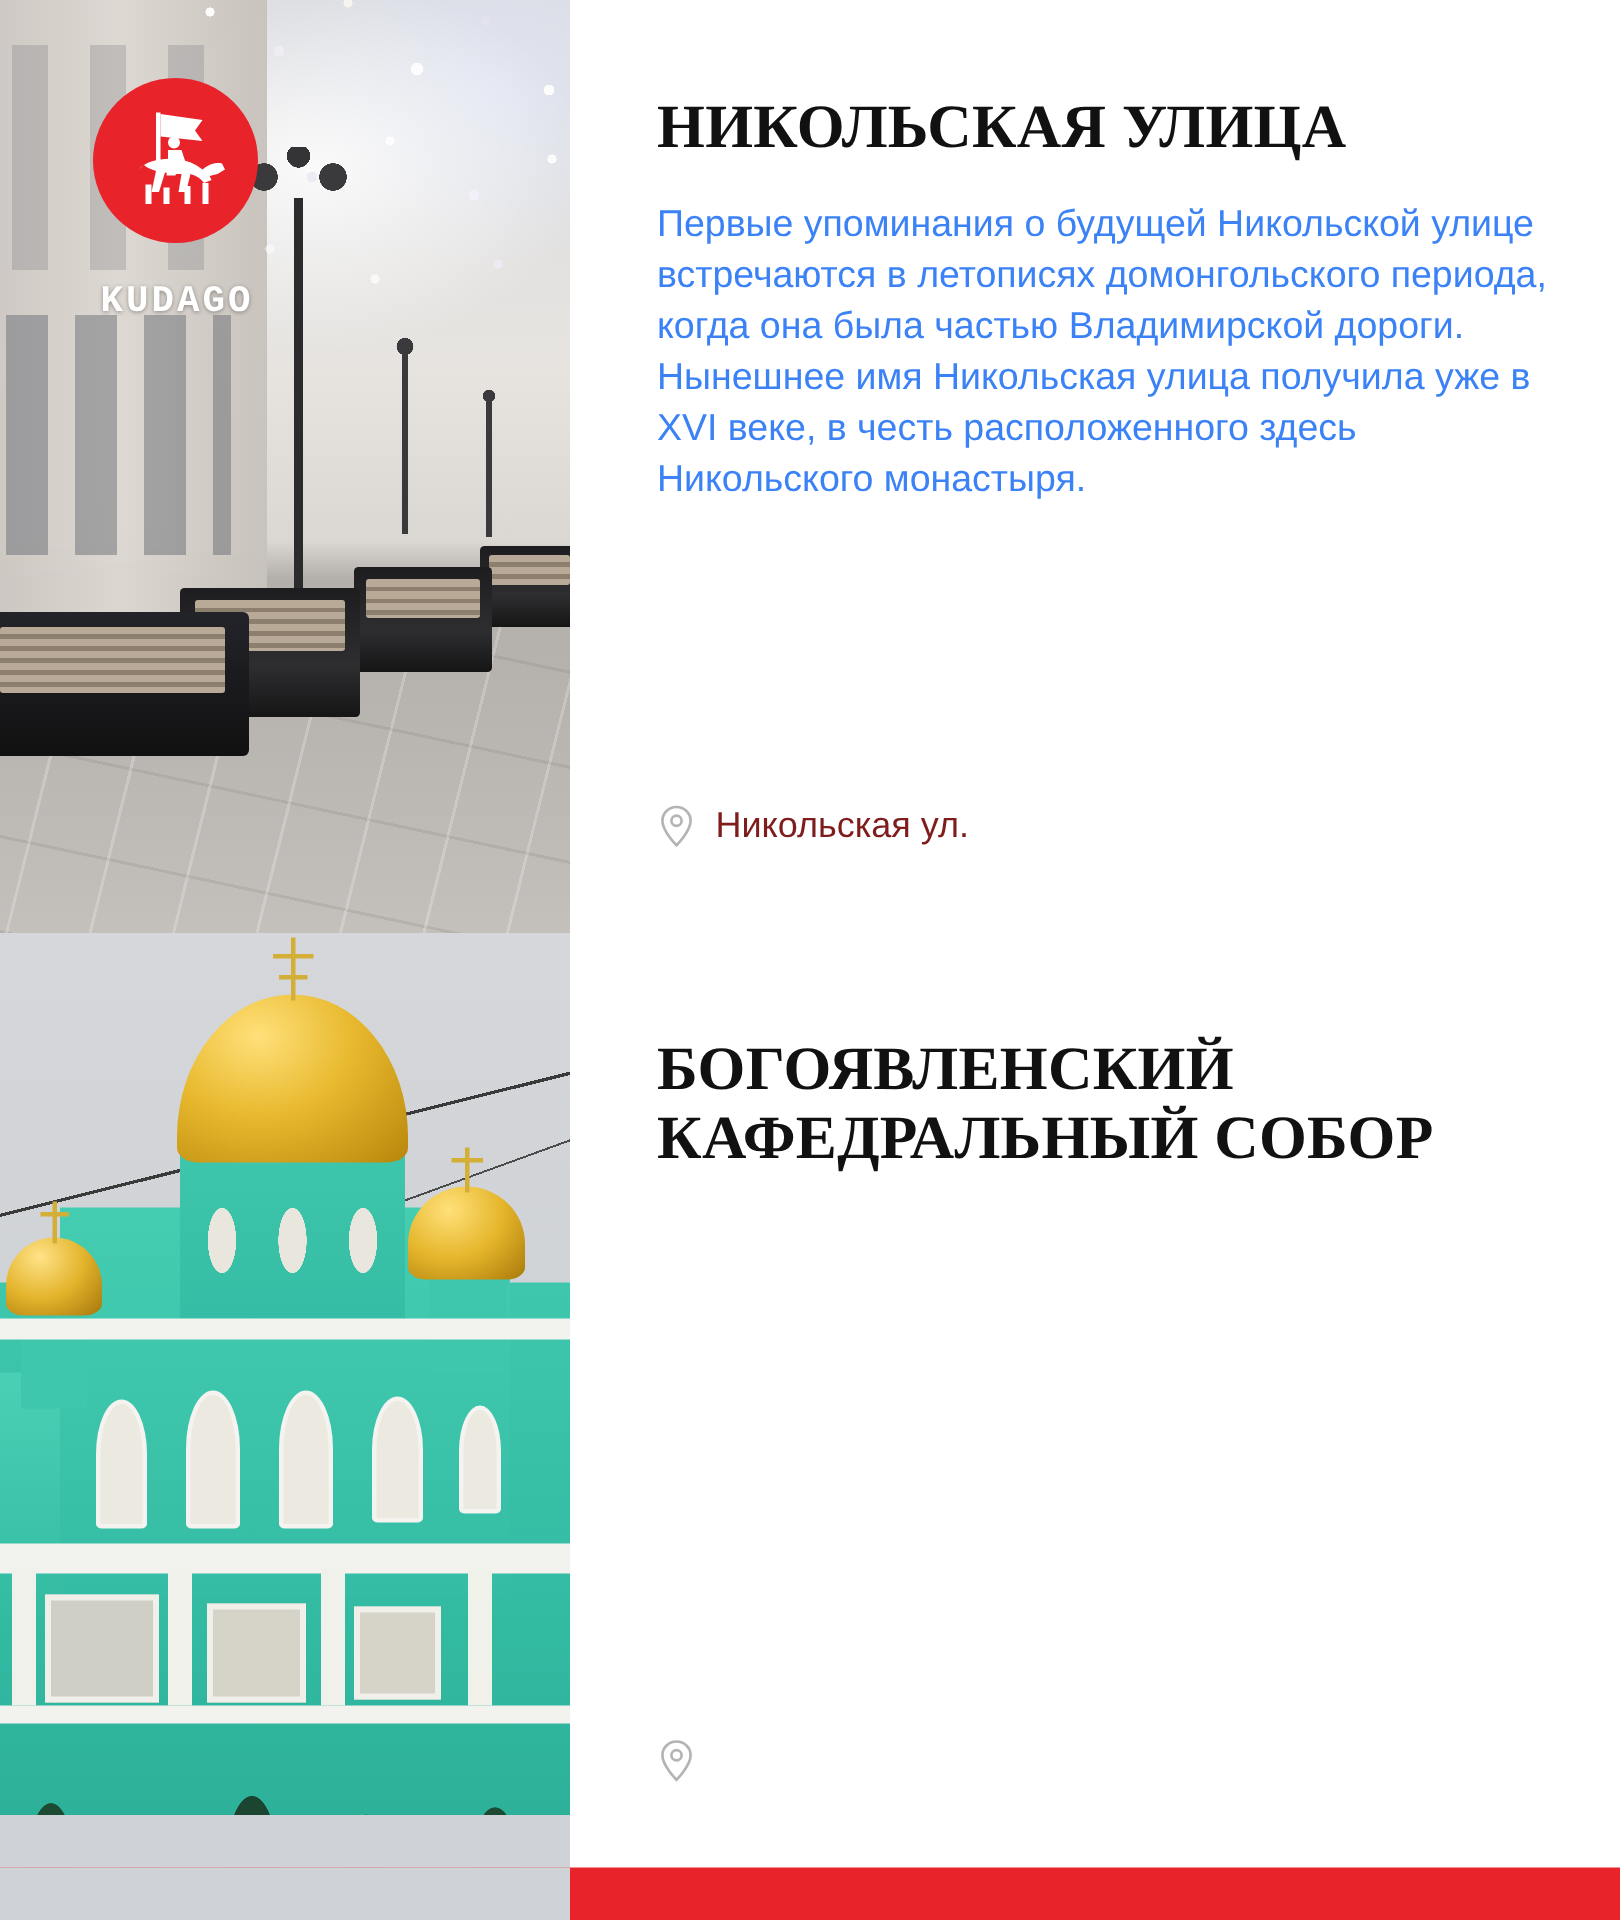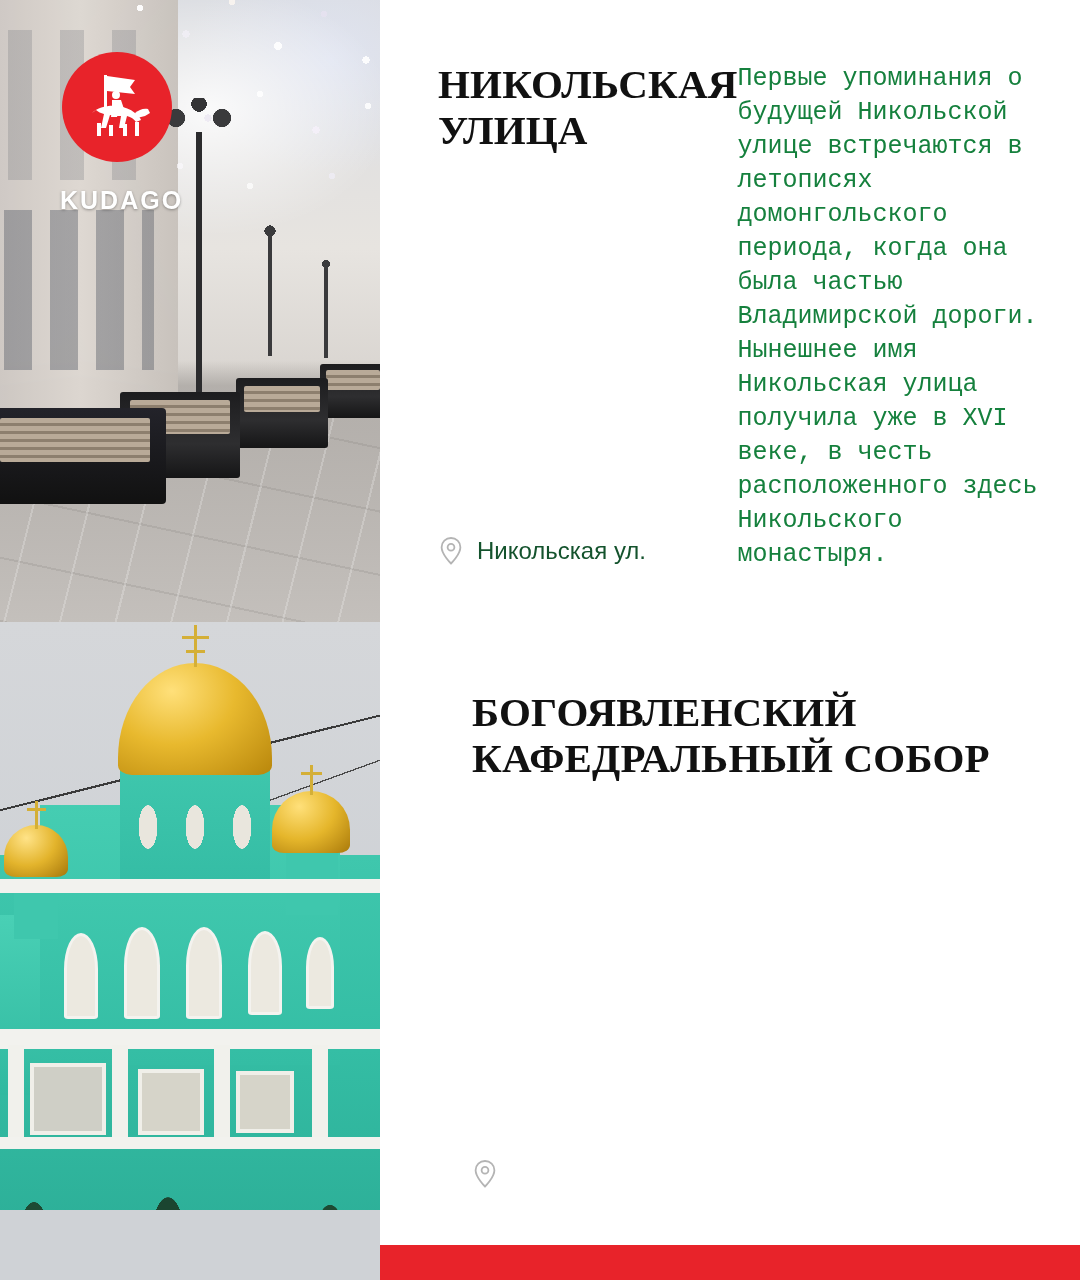--- a/index.html
+++ b/index.html
@@ -157,26 +157,26 @@
     background: #e8232a;
     display: flex;
     align-items: center;
     justify-content: center;
   }
   .logo svg { display:block; }
   .logo-wordmark {
     position: absolute;
     left: 60px; top: 186px;
     width: 116px;
-    text-align: left;
+    text-align: center;
     color: #ffffff;
     font-size: 25px;
     font-weight: 700;
     letter-spacing: 2px;
-    font-family: Liberation Sans, sans-serif;
+    font-family: Liberation Mono, monospace;
     text-shadow: 0 1px 3px rgba(0,0,0,.35);
   }
 
   
   .photo-sobor {
     position: absolute;
     inset: 0;
     background: linear-gradient(180deg, #d5d7da 0%, #cfd2d6 45%, #c9ccd0 100%);
     overflow: hidden;
   }
@@ -310,53 +310,53 @@
       radial-gradient(ellipse 22px 54px at 330px 78px, #1d4a33 0 70%, rgba(0,0,0,0) 71%);
   }
 
   
   .content {
     flex: 1;
     padding: 0 40px 0 58px;
     position: relative;
     box-sizing: border-box;
     display: flex;
-    flex-direction: row;
+    flex-direction: column;
   }
   .card-1 .content { padding-top: 62px; }
-  .card-2 .content { padding-top: 68px; margin-left: 34px; }
+  .card-2 .content { padding-top: 68px; }
 
   .title {
     font-family: "Liberation Serif", serif;
     font-weight: 700;
     color: #111111;
     font-size: 41px;
     line-height: 1.12;
     letter-spacing: .2px;
     margin: 0 0 24px 0;
   }
   .card-2 .title { margin-bottom: 26px; }
 
   .body {
-    font-family: Liberation Mono, monospace;
+    font-family: Liberation Sans, sans-serif;
     font-size: 25px;
     line-height: 1.36;
-    color: #15803d;
+    color: #3b82f6;
     margin: 0;
     max-width: 620px;
   }
 
   .address {
     position: absolute;
     left: 58px;
     bottom: 56px;
     display: flex;
     align-items: center;
     gap: 13px;
-    color: #14532d;
+    color: #7f1d1d;
     font-size: 24px;
     font-family: "Liberation Sans", sans-serif;
   }
   .pin-icon { display:block; }
 
   .footer-bar {
     position: absolute;
     left: 0; bottom: 0;
     width: 1080px;
     height: 35px;

